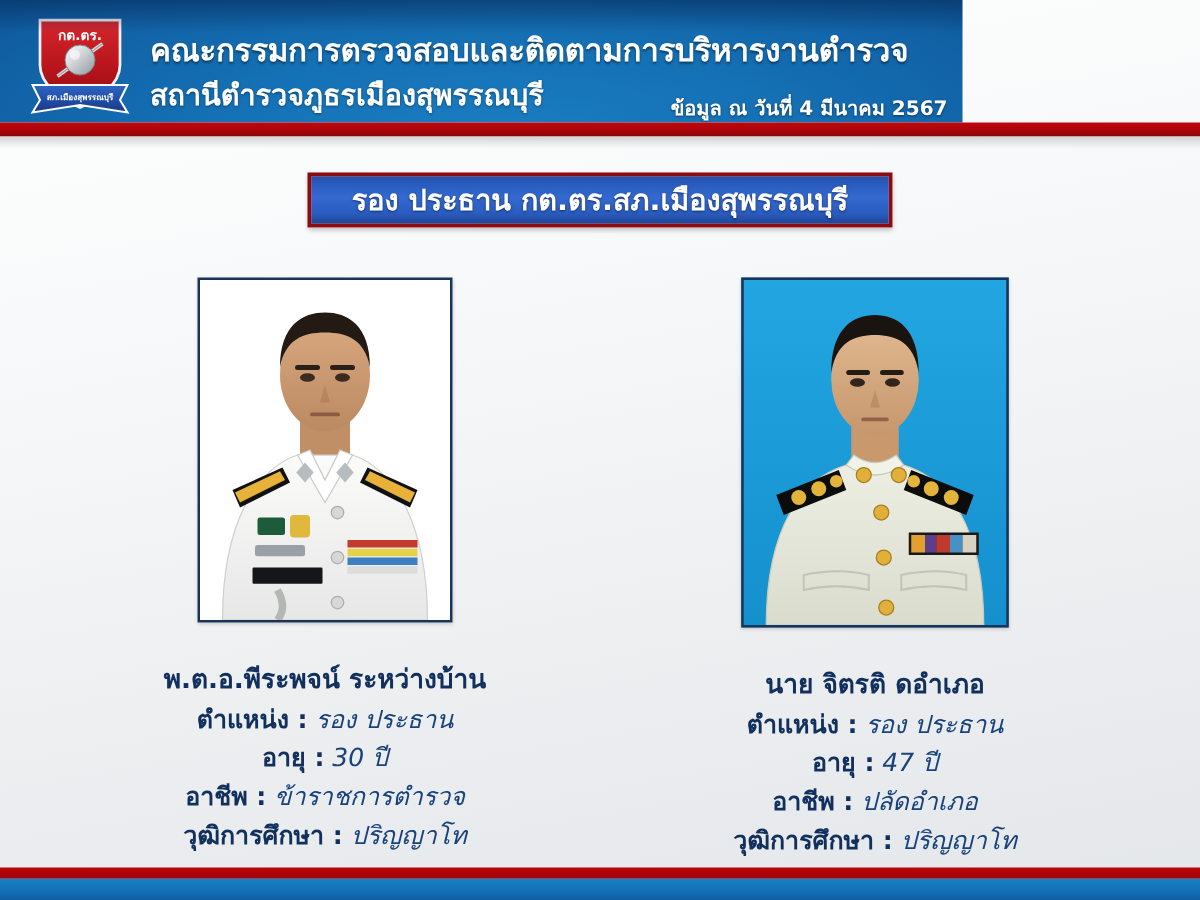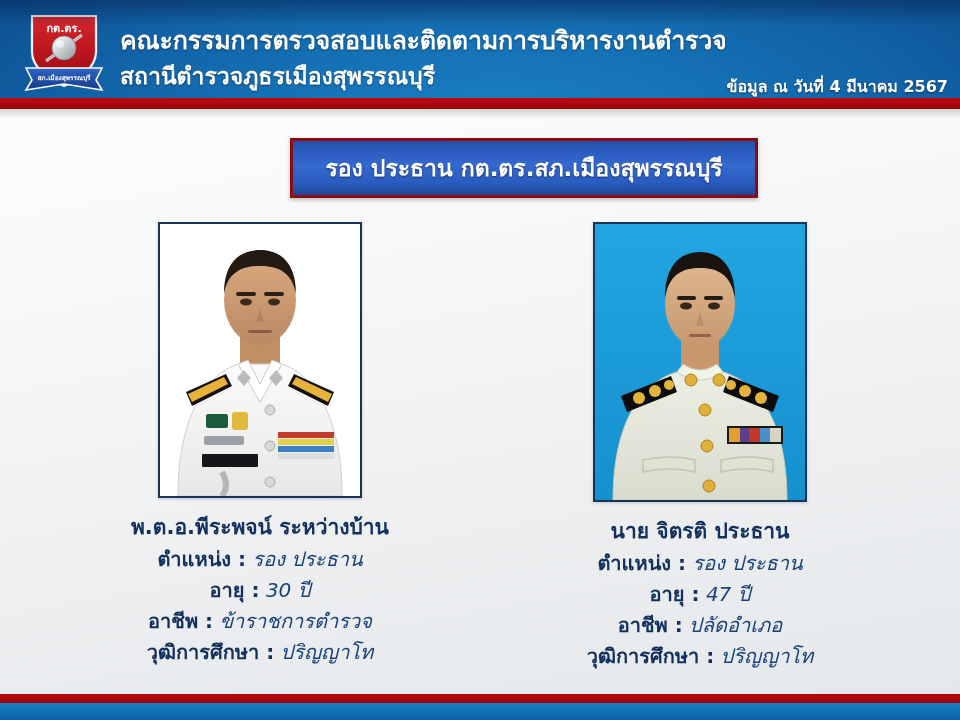--- a/index.html
+++ b/index.html
@@ -18,21 +18,21 @@
     width: 960px;
     height: 720px;
     background: linear-gradient(170deg, #ffffff 0%, #f7f8f9 35%, #eceef0 70%, #e4e7ea 100%);
     overflow: hidden;
   }
 
   
   .header {
     position: absolute;
     left: 0; top: 0;
-    width: 960px;
+    width: 770px;
     height: 98px;
     background:
       radial-gradient(ellipse 760px 260px at 52% 120%, #1b7fc4 0%, #1570b4 32%, #1160a4 58%, #0d4f92 80%, #0a3f7e 100%);
     overflow: hidden;
   }
   .header::after {
     content: "";
     position: absolute;
     left: 0; right: 0; top: 0;
     height: 26px;
@@ -110,30 +110,29 @@
     width: 960px; height: 17px;
     background: linear-gradient(180deg, #1b7fc4 0%, #1270b6 55%, #0e5fa2 100%);
   }
 
   
   .banner {
     position: absolute;
     left: 246px;
     top: 138px;
     width: 468px;
-    height: 60px;
+    height: 44px;
     border: 3px solid #8c0b10;
     box-sizing: border-box;
     background:
       linear-gradient(180deg, #2550a8 0%, #2a5cc0 18%, #3569cf 45%, #2a5cc0 78%, #1f4594 100%);
     box-shadow: 0 2px 4px rgba(0,0,0,0.25);
     display: flex;
     align-items: center;
     justify-content: center;
-    margin-left: 44px;
   }
   .banner-text {
     color: #ffffff;
     font-size: 23px;
     font-weight: bold;
     white-space: nowrap;
     text-shadow: 0 1px 2px rgba(0,0,0,0.5);
   }
 
   
@@ -152,21 +151,21 @@
     border: 2px solid #1b3356;
     box-sizing: border-box;
     position: relative;
     overflow: hidden;
     box-shadow: 0 1px 3px rgba(0,0,0,0.18);
   }
   .photo-left  { width: 204px; height: 276px; background: #ffffff; }
   .photo-right { width: 214px; height: 280px; background: #1ea0dd; }
 
   .info {
-    margin-top: 14px;
+    margin-top: 30px;
     text-align: center;
     color: #13305e;
   }
   .person-name {
     font-size: 21px;
     font-weight: bold;
     color: #12305e;
     line-height: 1.5;
     white-space: nowrap;
   }
@@ -394,21 +393,21 @@
             <rect x="175" y="204" width="11" height="14" fill="#d8d2c0"></rect>
           </g>
 
           <path d="M48 236 q28 -6 52 0 l0 12 q-26 -6 -52 0 z" fill="none" stroke="#c2c5b4" stroke-width="1.6"></path>
           <path d="M126 236 q28 -6 52 0 l0 12 q-26 -6 -52 0 z" fill="none" stroke="#c2c5b4" stroke-width="1.6"></path>
         </svg>
       </div>
     </div>
 
     <div class="info">
-      <div class="person-name">นาย จิตรติ  ประธาน</div>
+      <div class="person-name">นาย จิตรติ  ดอำเภอ</div>
       <div class="info-row">
         <span class="info-label">ตำแหน่ง :</span>
         <span class="info-value">รอง ประธาน</span>
       </div>
       <div class="info-row">
         <span class="info-label">อายุ :</span>
         <span class="info-value">47 ปี</span>
       </div>
       <div class="info-row">
         <span class="info-label">อาชีพ :</span>

